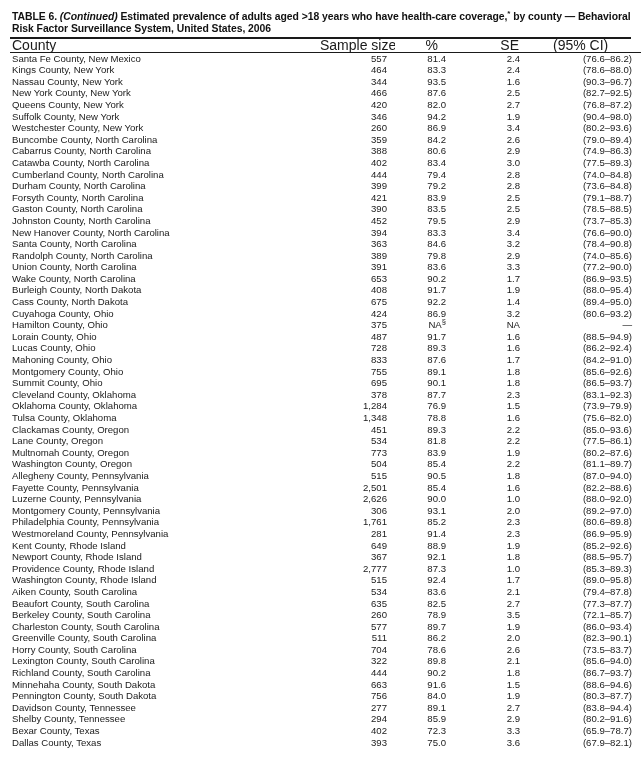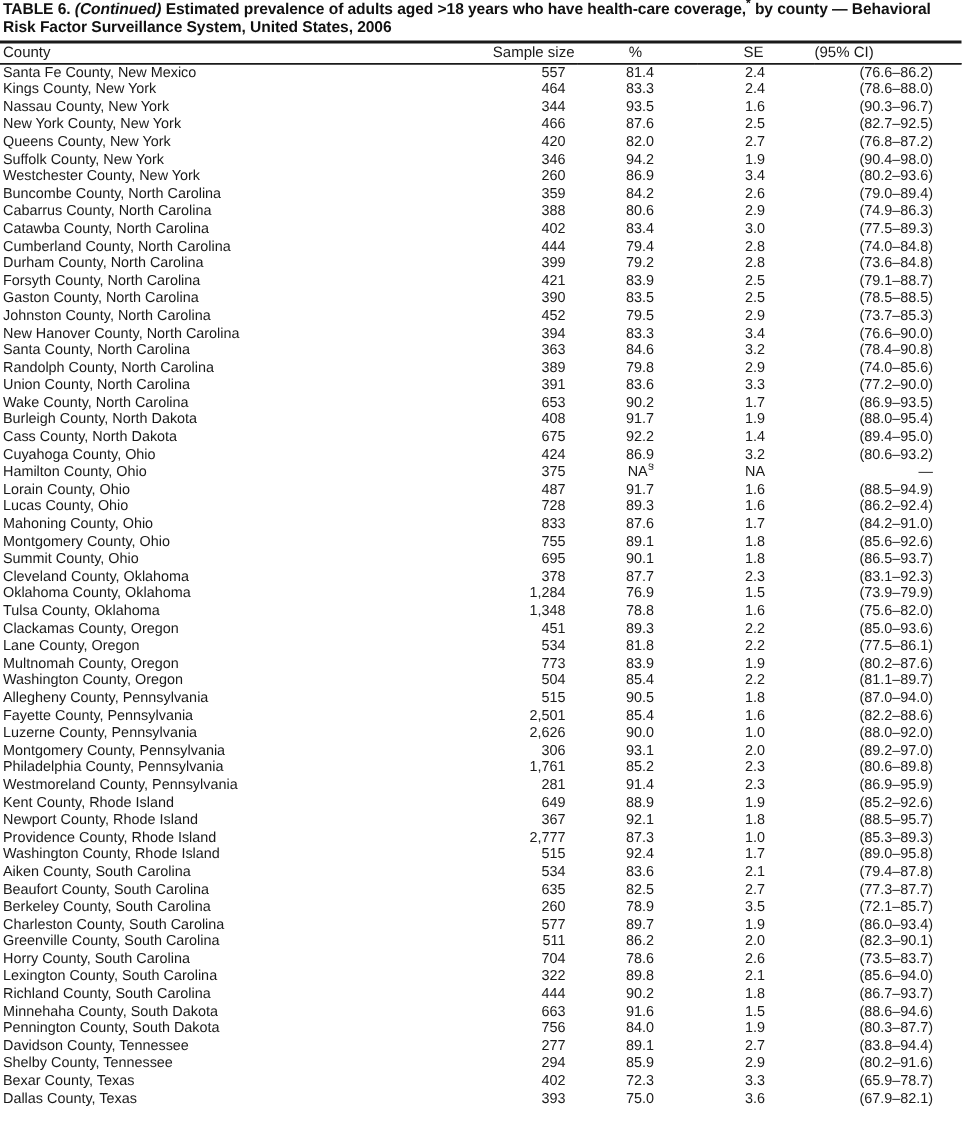--- a/index.html
+++ b/index.html
@@ -11,21 +11,21 @@
     width: 641px;
     height: 758px;
     font-family: "Liberation Sans", sans-serif;
     color: #1a1a1a;
     overflow: hidden;
   }
   .page {
     position: relative;
     width: 641px;
     height: 758px;
-    padding: 0;
+    padding: 10px;
     box-sizing: border-box;
     border-radius: 22px;
   }
   
   .title {
     font-size: 10.4px;
     font-weight: bold;
     line-height: 12.3px;
     letter-spacing: -0.05px;
     padding: 1px 0 0 2px;
@@ -56,21 +56,21 @@
   table.data td {
     padding: 0;
     margin: 0;
     line-height: 11.6px;
     height: 11.6px;
     font-weight: normal;
     white-space: nowrap;
     overflow: hidden;
   }
   table.data thead th {
-    font-size: 10px;
+    font-size: 14px;
     line-height: 13px;
     height: 13px;
     padding-bottom: 0px;
   }
   col.c-county  { width: 310px; }
   col.c-sample  { width: 75px; }
   col.c-pct     { width: 80px; }
   col.c-se      { width: 78px; }
   col.c-ci      { width: 98px; }
 

